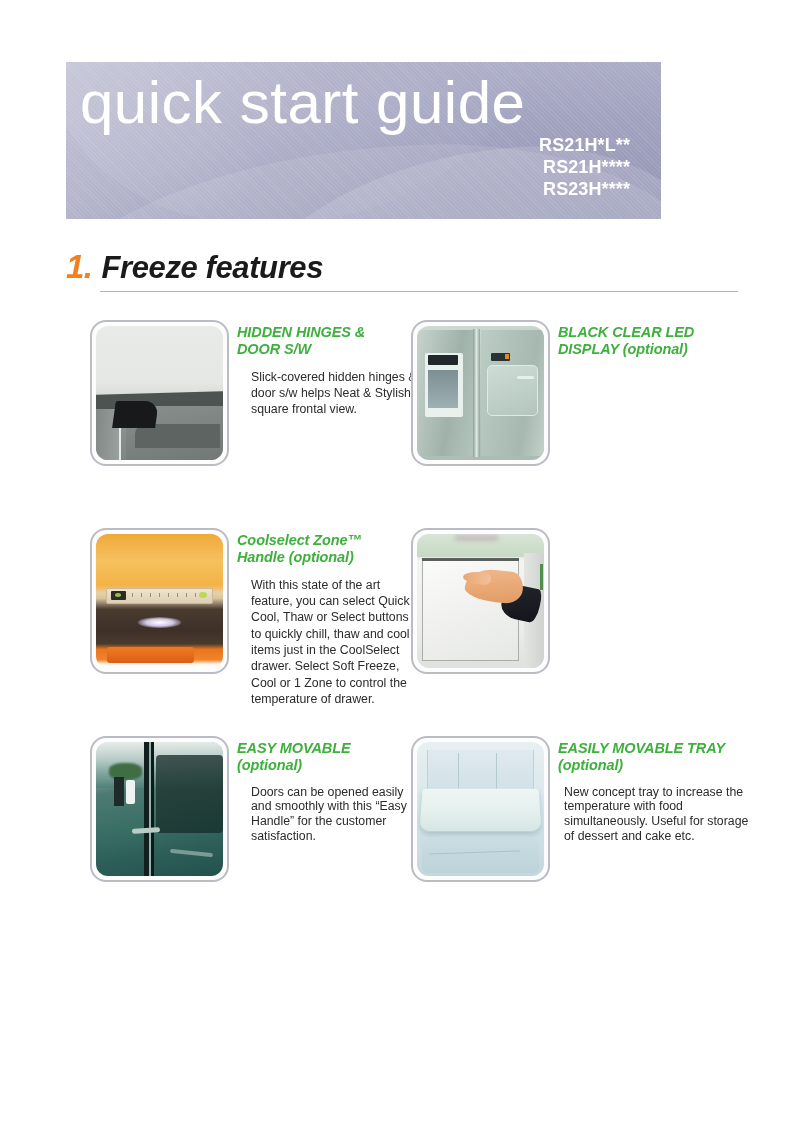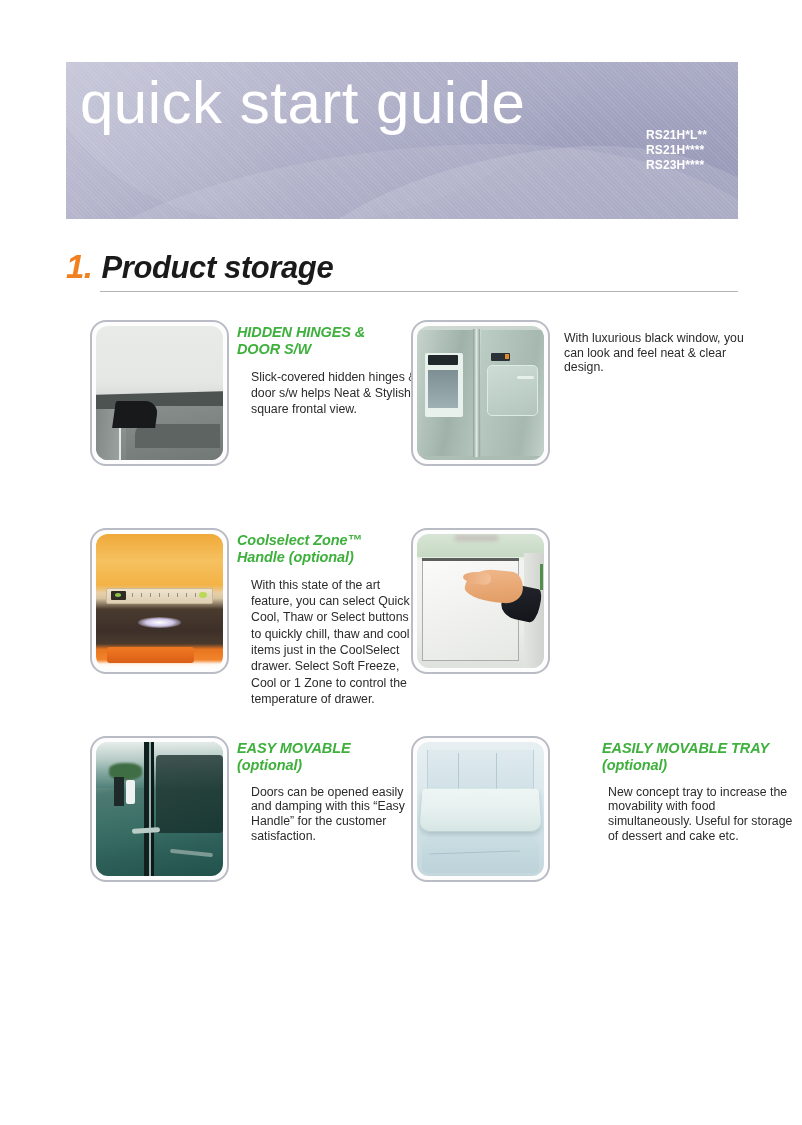--- a/index.html
+++ b/index.html
@@ -11,21 +11,21 @@
     font-family: "Liberation Sans", sans-serif;
     overflow: hidden;
     position: relative;
   }
 
   
   .banner {
     position: absolute;
     left: 66px;
     top: 62px;
-    width: 672px;
+    width: 595px;
     height: 157px;
     background:
       linear-gradient(118deg,
         rgba(255,255,255,0.14) 0%,
         rgba(255,255,255,0.00) 38%),
       linear-gradient(160deg, #b8b9cf 0%, #adaec7 38%, #9b9cba 72%, #9294b4 100%);
     overflow: hidden;
   }
   
   .banner-texture {
@@ -85,24 +85,24 @@
     line-height: 1.05;
     font-weight: 300;
     letter-spacing: 0.5px;
     color: #ffffff;
     white-space: nowrap;
     -webkit-text-stroke: 0.1px rgba(255,255,255,0.25);
   }
   .banner-models {
     position: absolute;
     right: 31px;
-    top: 66px;
-    text-align: left;
+    top: 72px;
+    text-align: right;
     color: #ffffff;
-    font-size: 12px;
+    font-size: 18px;
     font-weight: bold;
     line-height: 1.23;
     letter-spacing: 0.1px;
   }
   .banner-models .model-line { white-space: nowrap; }
 
   
   .section-head {
     position: absolute;
     left: 66px;
@@ -528,21 +528,21 @@
   <div class="banner-models">
     <div class="model-line">RS21H*L**</div>
     <div class="model-line">RS21H****</div>
     <div class="model-line">RS23H****</div>
   </div>
 </div>
 
 <div class="section-head">
   <div class="section-head-row">
     <span class="section-num">1.</span>
-    <span class="section-title">Product storage</span>
+    <span class="section-title">Freeze features</span>
   </div>
   <div class="section-rule"></div>
 </div>
 
 <div class="features">
 
   <div class="feature-row" style="height:208px;">
     <div class="feature left" style="top:0;">
       <div class="thumb-wrap">
         <div class="thumb">
@@ -569,21 +569,22 @@
             <div class="disp-panel"></div>
               <div class="disp-cavity"></div>
               <div class="disp-led"></div>
             <div class="bar-panel"></div>
               <div class="bar-led"></div>
               <div class="bar-handle"></div>
           </div>
         </div>
       </div>
       <div class="feature-text">
-        <div class="feature-body tight">With luxurious black window, you can look and feel neat &amp; clear design.</div>
+        <div class="feature-heading">BLACK CLEAR LED
+DISPLAY (optional)</div>
       </div>
     </div>
   </div>
 
   <div class="feature-row" style="height:208px;">
     <div class="feature left" style="top:0;">
       <div class="thumb-wrap">
         <div class="thumb">
           <div class="thumb-inner img-cool">
             <div class="panel">
@@ -634,37 +635,37 @@
               <div class="seam-hl"></div>
               <div class="seam-2"></div>
             <div class="handle"></div>
               <div class="handle2"></div>
           </div>
         </div>
       </div>
       <div class="feature-text">
         <div class="feature-heading">EASY MOVABLE
 (optional)</div>
-        <div class="feature-body tight">Doors can be opened easily and damping with this “Easy Handle” for the customer satisfaction.</div>
+        <div class="feature-body tight">Doors can be opened easily and smoothly with this “Easy Handle” for the customer satisfaction.</div>
       </div>
     </div>
 
-    <div class="feature right" style="top:0;gap:44px;">
+    <div class="feature right" style="top:0;">
       <div class="thumb-wrap">
         <div class="thumb">
           <div class="thumb-inner img-tray">
             <div class="back-wall"></div>
             <div class="rib-a"></div>
               <div class="rib-b"></div>
             <div class="lower"></div>
             <div class="shelf"></div>
           </div>
         </div>
       </div>
       <div class="feature-text">
         <div class="feature-heading">EASILY MOVABLE TRAY
 (optional)</div>
-        <div class="feature-body tight">New concept tray to increase the movability with food simultaneously. Useful for storage of dessert and cake etc.</div>
+        <div class="feature-body tight">New concept tray to increase the temperature with food simultaneously. Useful for storage of dessert and cake etc.</div>
       </div>
     </div>
   </div>
 
 </div>
 
 </body></html>

